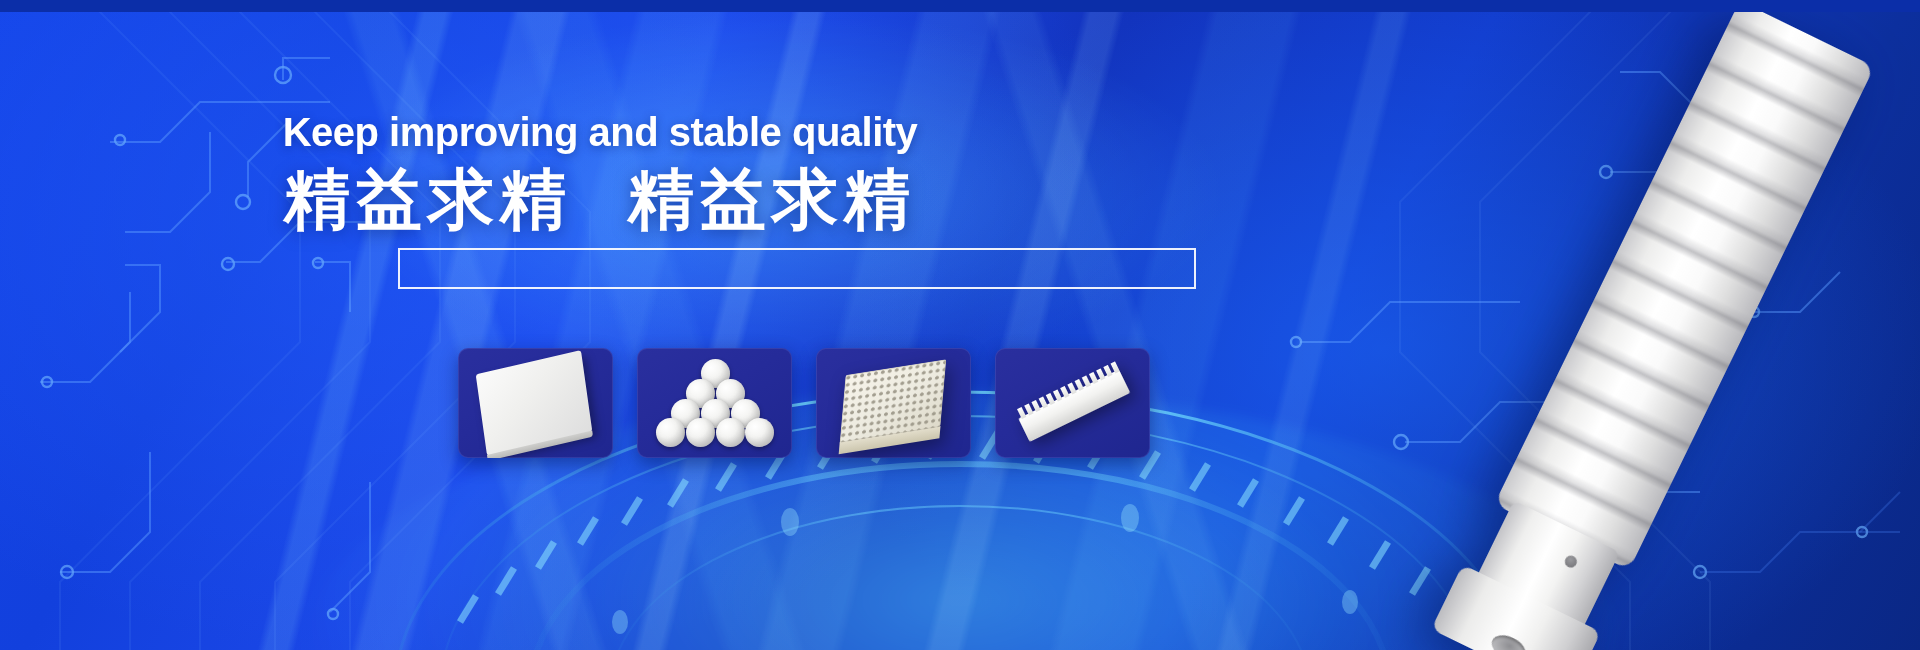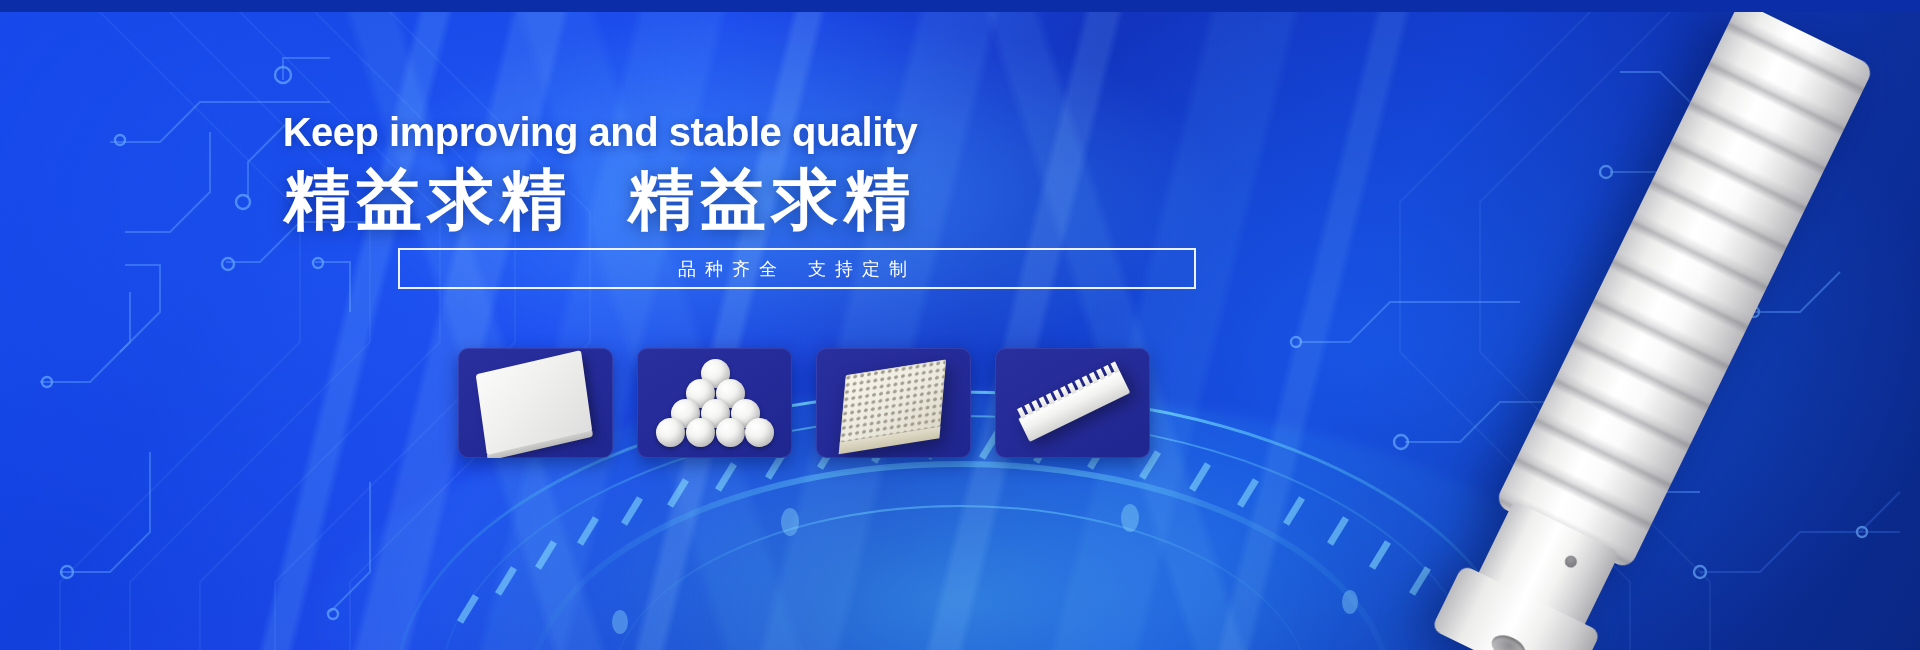--- a/index.html
+++ b/index.html
@@ -305,25 +305,20 @@
   </div>
 
   <div class="copy">
     <div class="eng">Keep improving and stable quality</div>
     <div class="cn-main">
       <span>精益求精</span><span class="gap"></span><span>精益求精</span>
     </div>
   </div>
 
   <div class="frame"></div>
-  <div class="frame-text">
-    <span>品种齐全</span>
-      <span class="gap2"></span>
-      <span>支持定制</span>
-  </div>
 
   <div class="cards">
 
     <div class="card">
       <div class="art">
         <div class="tile"></div>
       </div>
     </div>
 
     <div class="card">

